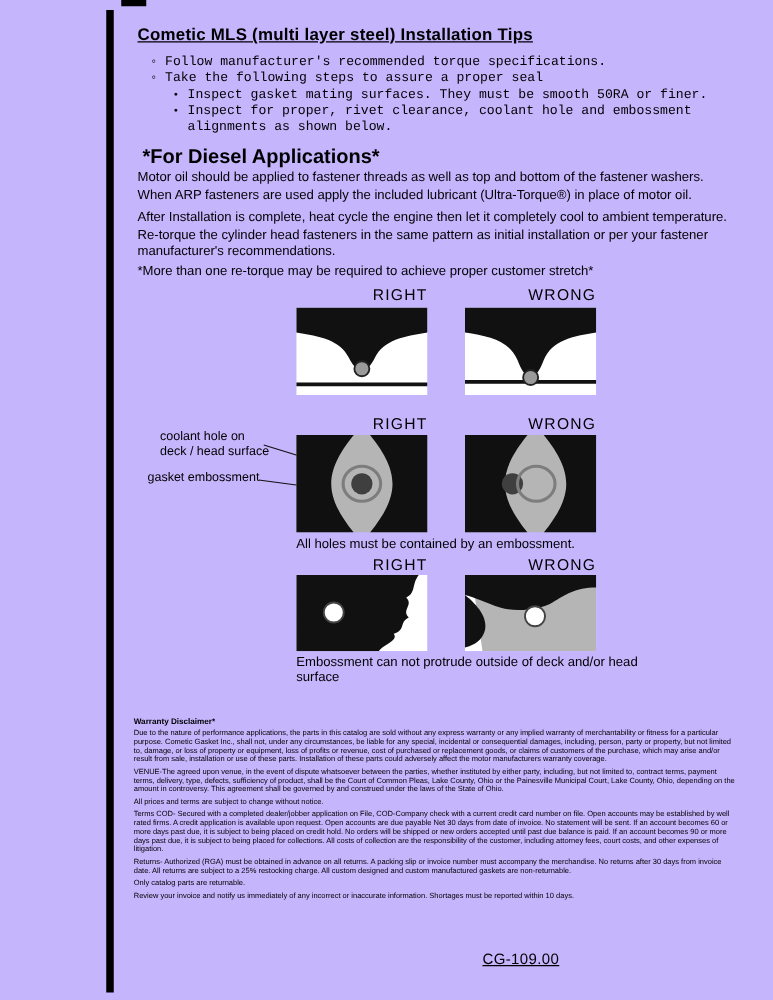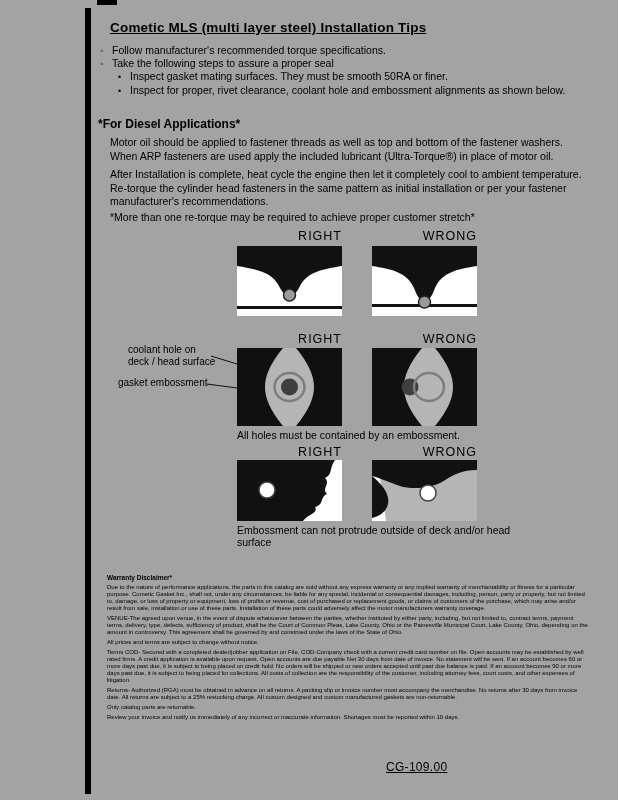--- a/index.html
+++ b/index.html
@@ -1,28 +1,28 @@
 <!DOCTYPE html>
 <html><head>
 <meta charset="utf-8">
 <style>
   html,body{margin:0;padding:0;background:#ffffff;}
   body{width:618px;height:800px;font-family:"Liberation Sans",sans-serif;color:#000;}
-  .page{position:relative;width:618px;height:800px;background:#a3a3a3;overflow:hidden;}
+  .page{position:relative;width:618px;height:800px;background:#c4b5fd;overflow:hidden;}
   .abs{position:absolute;}
   .rule{left:85px;top:8px;width:6px;height:786px;background:#000;}
   .scanmark{left:97px;top:0;width:20px;height:5px;background:#000;}
   .title{left:110px;top:20px;font-size:13.5px;font-weight:bold;text-decoration:underline;letter-spacing:.2px;}
-  .tips{left:100px;top:44px;font-size:10.5px;line-height:13px;width:480px;}
+  .tips{left:120px;top:44px;font-size:10.5px;line-height:13px;width:480px;font-family:Liberation Mono, monospace;}
   .bullet{display:flex;}
   .bullet .mark{width:12px;flex:0 0 12px;}
   .l1 .mark::before{content:"◦";font-size:10px;}
   .l2{margin-left:18px;}
   .l2 .mark::before{content:"•";font-size:9px;}
-  .h-diesel{left:98px;top:117px;font-size:12px;font-weight:bold;}
+  .h-diesel{left:114px;top:117px;font-size:16px;font-weight:bold;}
   .para{left:110px;width:480px;font-size:10.5px;line-height:13.5px;}
   .dlabel{width:105px;text-align:right;font-size:12.5px;letter-spacing:1px;}
   .dimg{width:105px;}
   .dimg svg{display:block;}
   .cap{font-size:10.5px;}
   .callout{font-size:10px;line-height:12px;white-space:pre-line;}
   .disc{left:107px;top:574px;width:484px;}
   .disc .dh{font-size:6.5px;font-weight:bold;margin:0 0 3px;}
   .disc p{font-size:6px;line-height:7px;margin:0 0 3px;}
   .footer{left:386px;top:760px;font-size:12px;letter-spacing:.3px;text-decoration:underline;}

